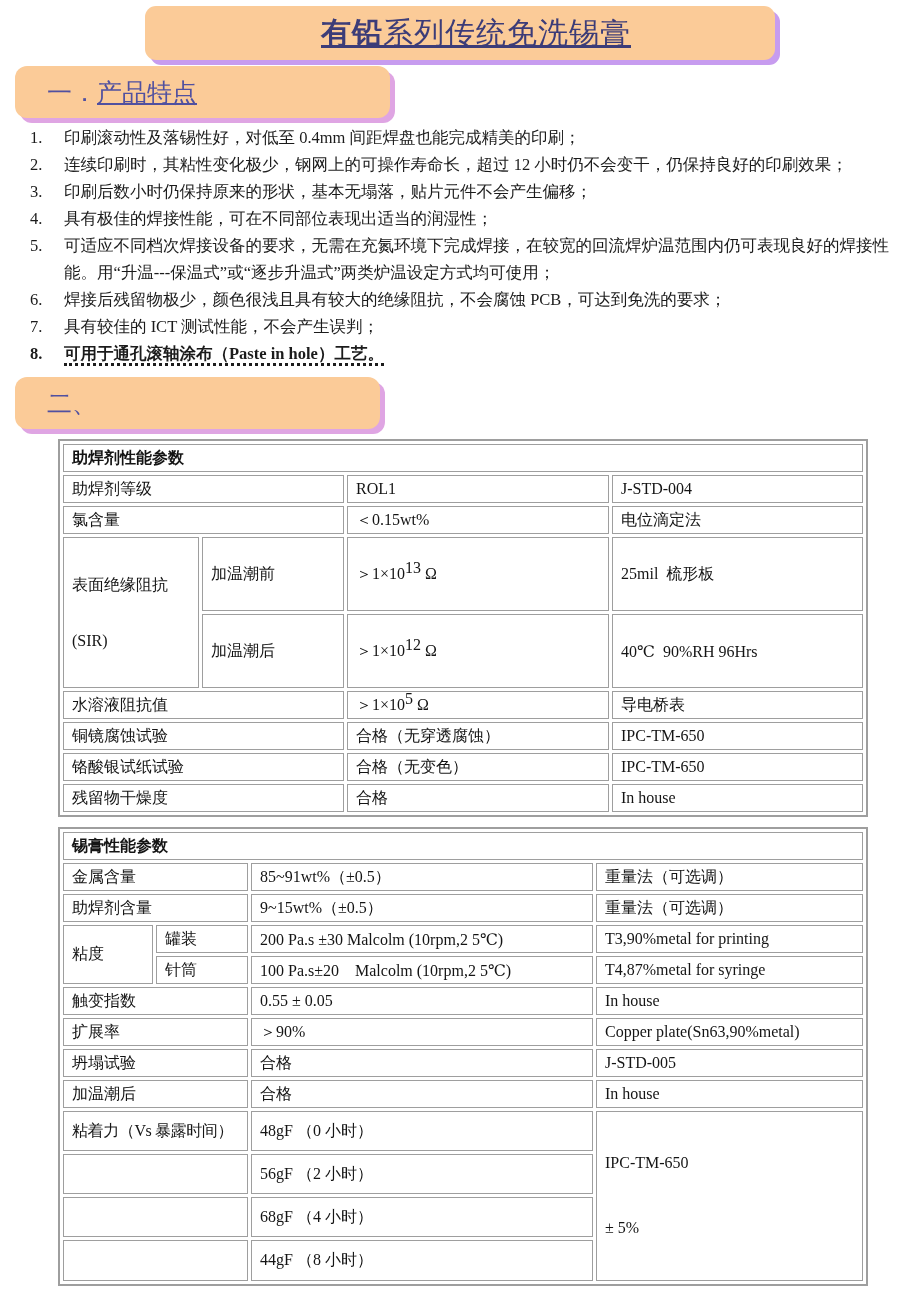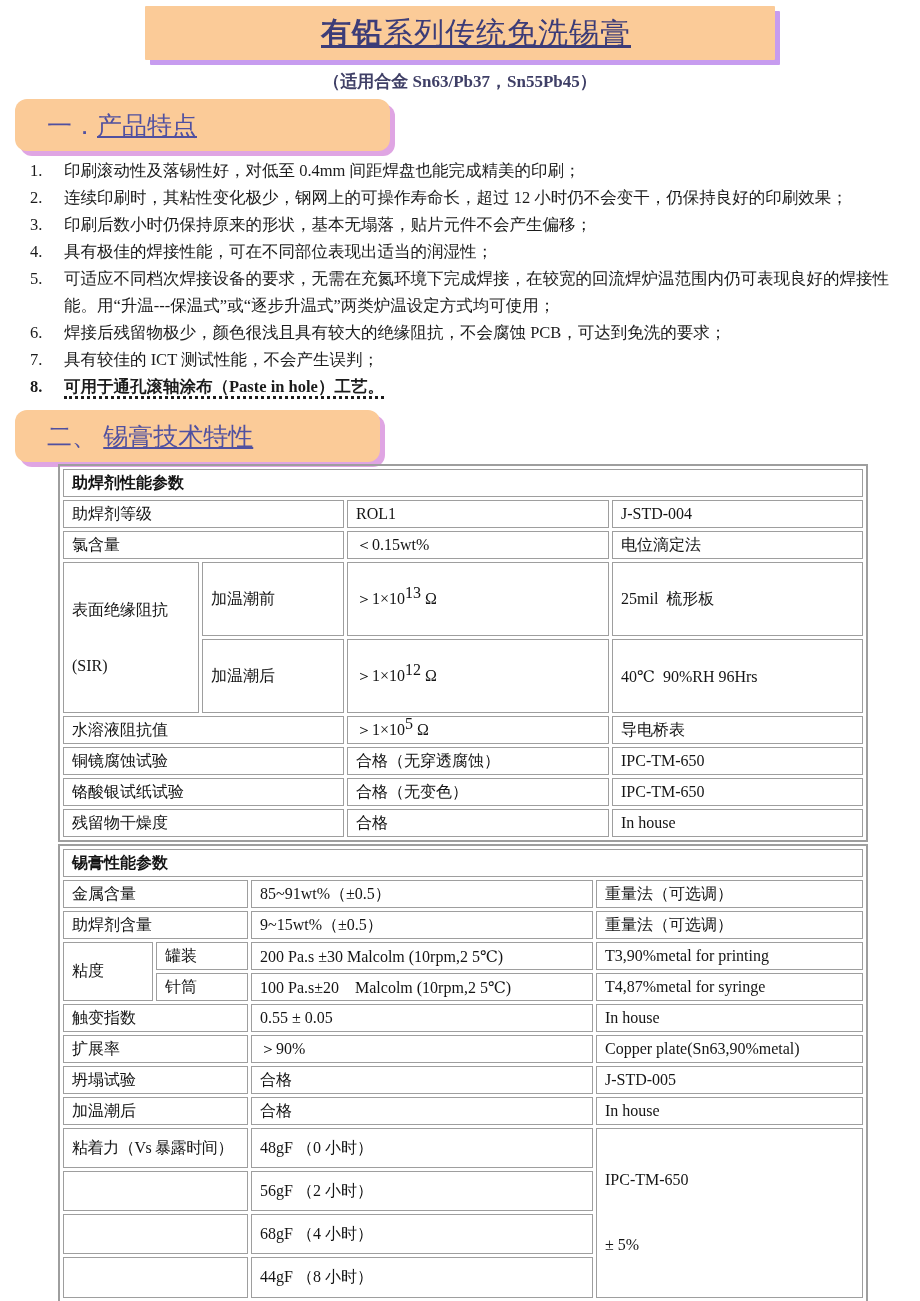--- a/index.html
+++ b/index.html
@@ -13,21 +13,21 @@
   }
   *{margin:0;padding:0;box-sizing:border-box;}
   html,body{background:#fff;}
   body{font-family:"Liberation Serif","DejaVu Serif",serif;}
   .page{position:relative;width:920px;height:1301px;background:#fff;overflow:hidden;}
 
   
   .title-banner{
     width:630px;height:54px;margin:6px auto 0;
     background:var(--banner-fill);
-    border-radius:1px;
+    border-radius:11px;
     box-shadow:5px 5px 0 var(--banner-shadow);
     display:flex;align-items:center;justify-content:center;padding-left:32px;
   }
   .title-line{
     font-size:30px;color:var(--title-text);
     text-decoration:underline;text-decoration-color:var(--title-text);
     letter-spacing:1px;white-space:pre;
   }
   .title-line .t-bold{font-weight:bold;}
 
@@ -59,21 +59,21 @@
   .feature .txt{flex:1;white-space:pre-wrap;}
   .feature.feat-bold{font-weight:bold;}
   .feature.feat-bold .txt span{border-bottom:3px dotted #1c1c1c;padding-bottom:0px;}
 
   
   .tables{margin-left:58px;width:812px;}
   table.spec{
     width:810px;table-layout:fixed;
     border-collapse:separate;border-spacing:3px;
     border:2px solid var(--border-gray);
-    margin-top:2px;
+    margin-top:10px;
   }
   table.spec td{
     border:1px solid var(--border-gray);
     background:#fff;
     padding:1px 8px;
     height:28px;
     font-size:16px;color:#141414;
     vertical-align:middle;
     overflow:hidden;white-space:pre-wrap;
   }
@@ -90,21 +90,20 @@
 </style>
 </head>
 <body>
 
 <div class="page">
 
   <div class="title-banner">
     <div class="title-line"><span class="t-bold">有铅</span><span>系列传统免洗锡膏</span></div>
   </div>
 
-  <div class="subtitle">（适用合金 Sn63/Pb37，Sn55Pb45）</div>
 
   <div class="sec-box" id="sec1">
     <span>一．</span><span class="sec-title">产品特点</span>
   </div>
 
   <div class="features">
     <div class="feature">
         <span class="num">1.</span>
         <span class="gap"></span>
         <span class="txt">印刷滚动性及落锡性好，对低至 0.4mm 间距焊盘也能完成精美的印刷；</span>
@@ -140,21 +139,21 @@
         <span class="txt">具有较佳的 ICT 测试性能，不会产生误判；</span>
       </div>
     <div class="feature feat-bold">
         <span class="num">8.</span>
         <span class="gap"></span>
         <span class="txt"><span>可用于通孔滚轴涂布（Paste in hole）工艺。</span></span>
       </div>
   </div>
 
   <div class="sec-box" id="sec2">
-    <span>二、 </span><span class="sec-title">锡膏技术特性</span>
+    <span>二、 </span>
   </div>
 
   <div class="tables">
 
     <table class="spec">
       <colgroup>
           <col style="width:136px">
           <col style="width:142px">
           <col style="width:262px">
           <col>

